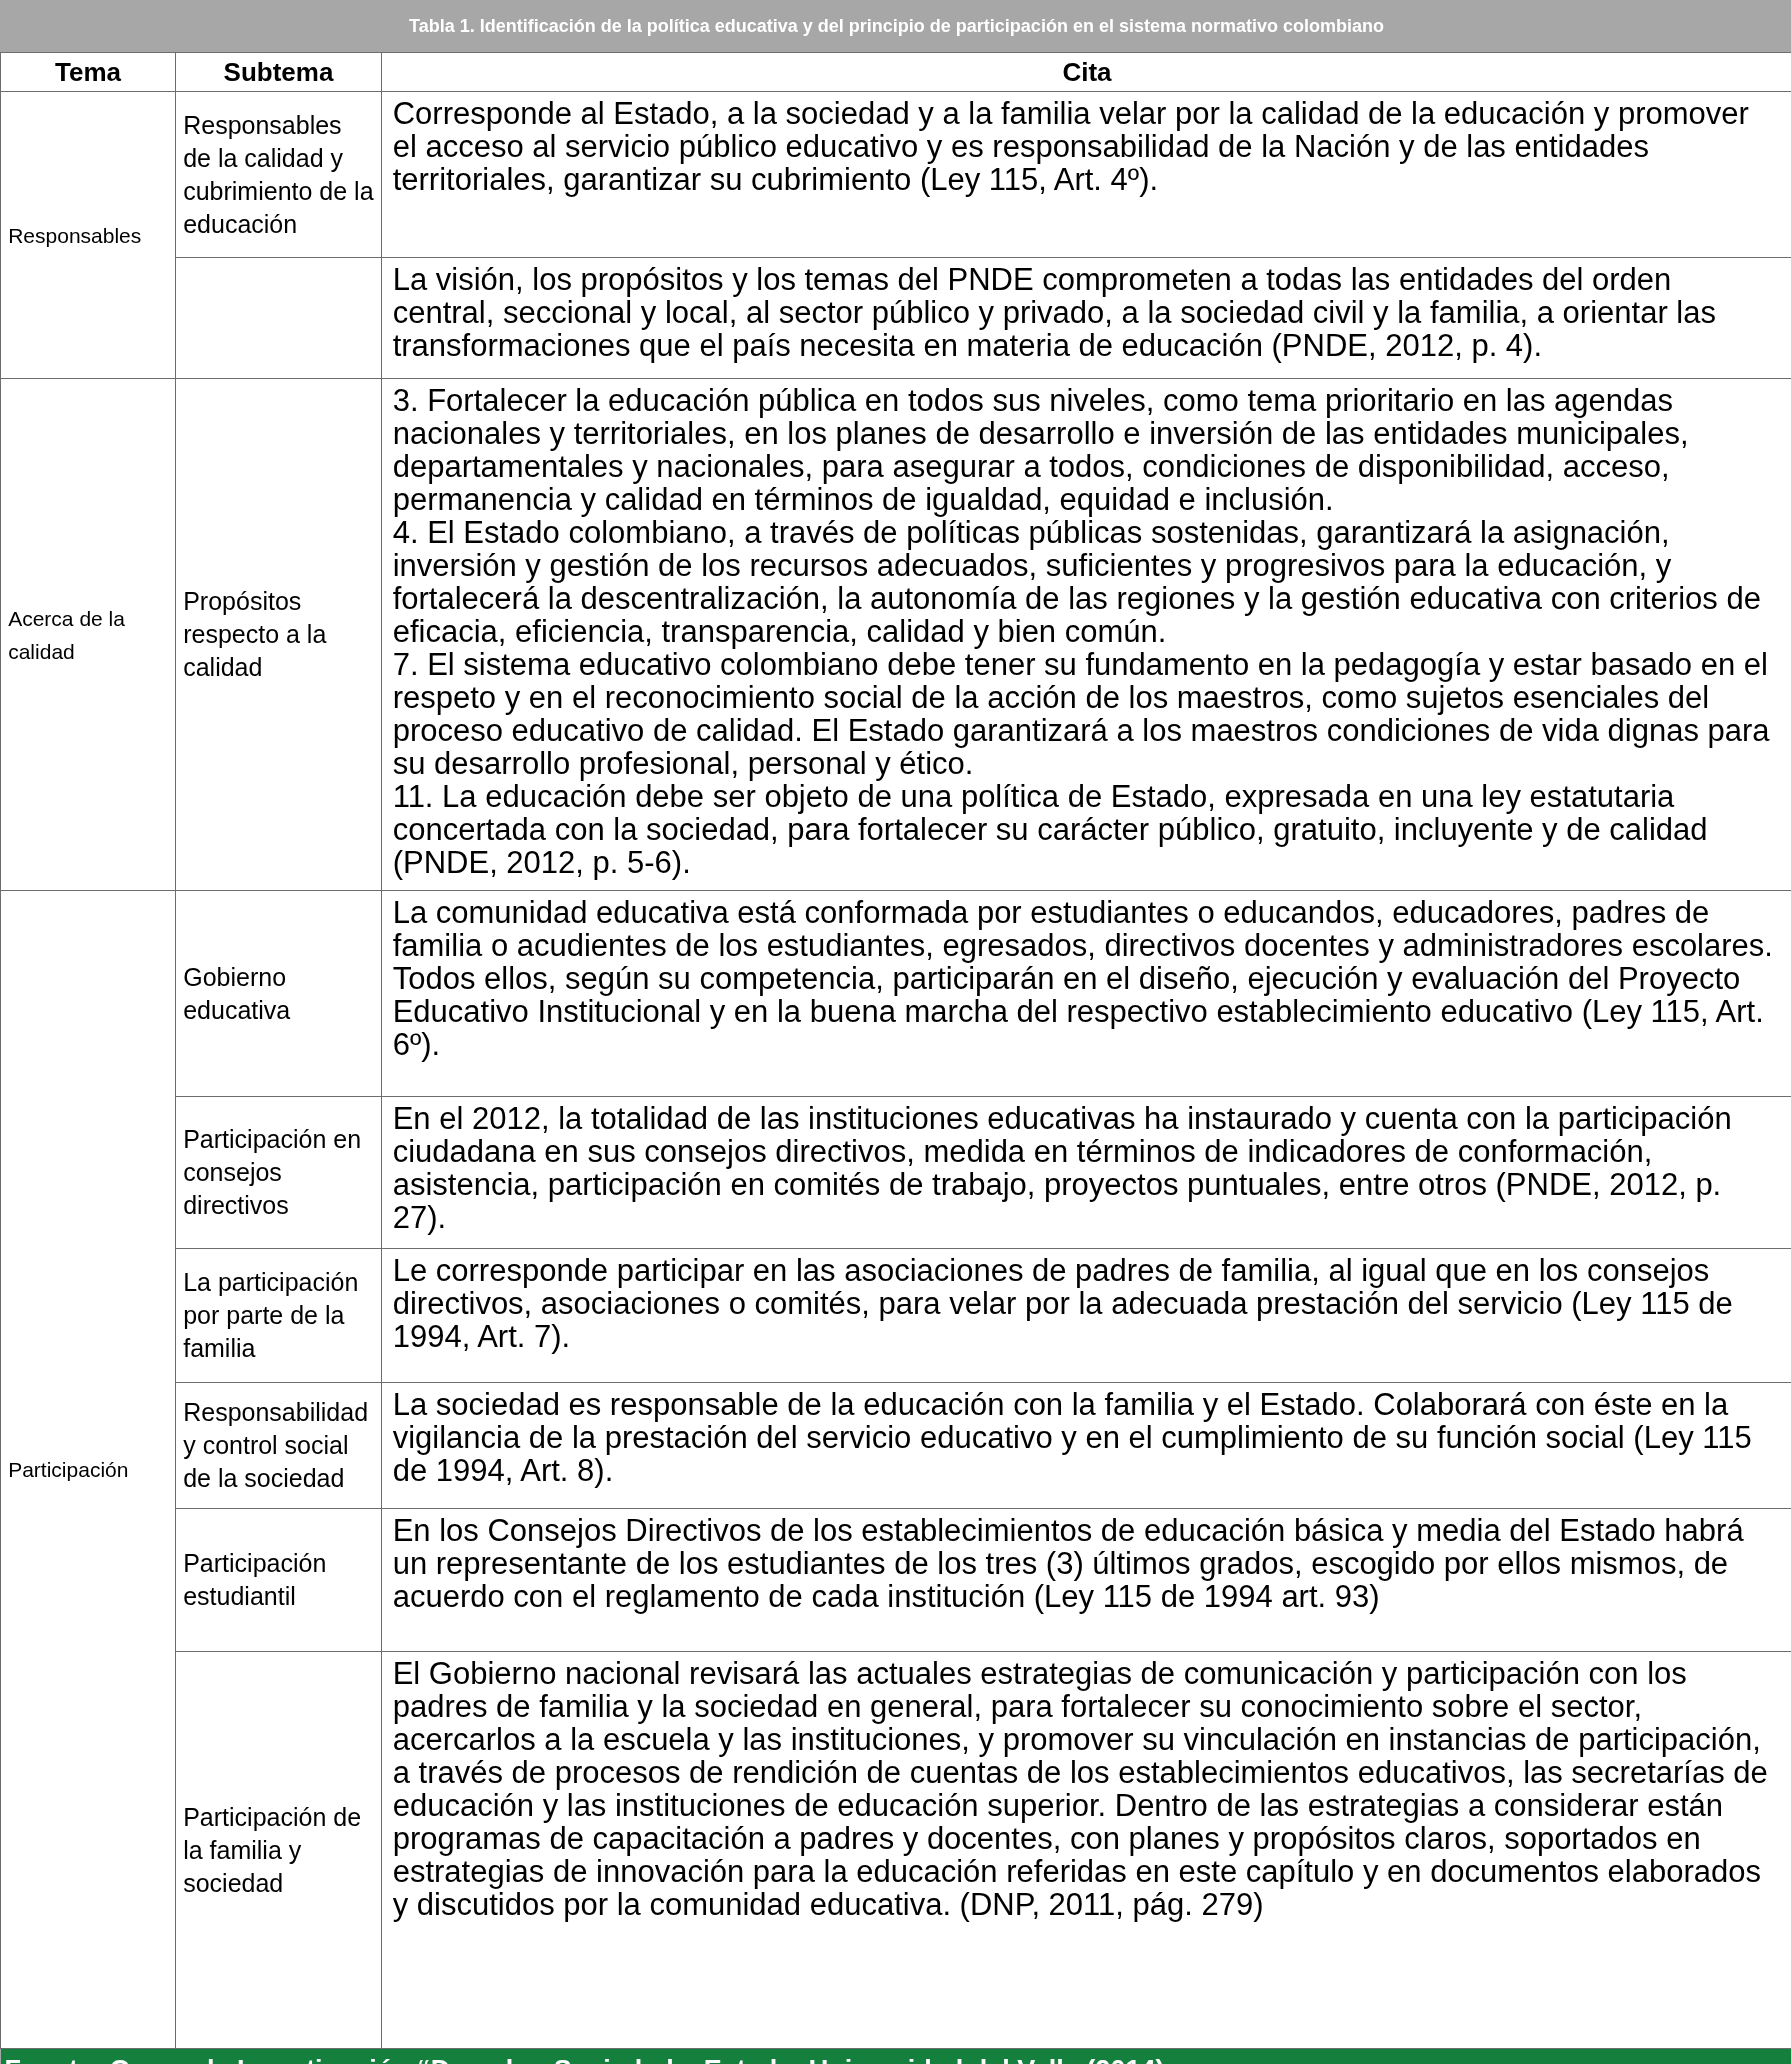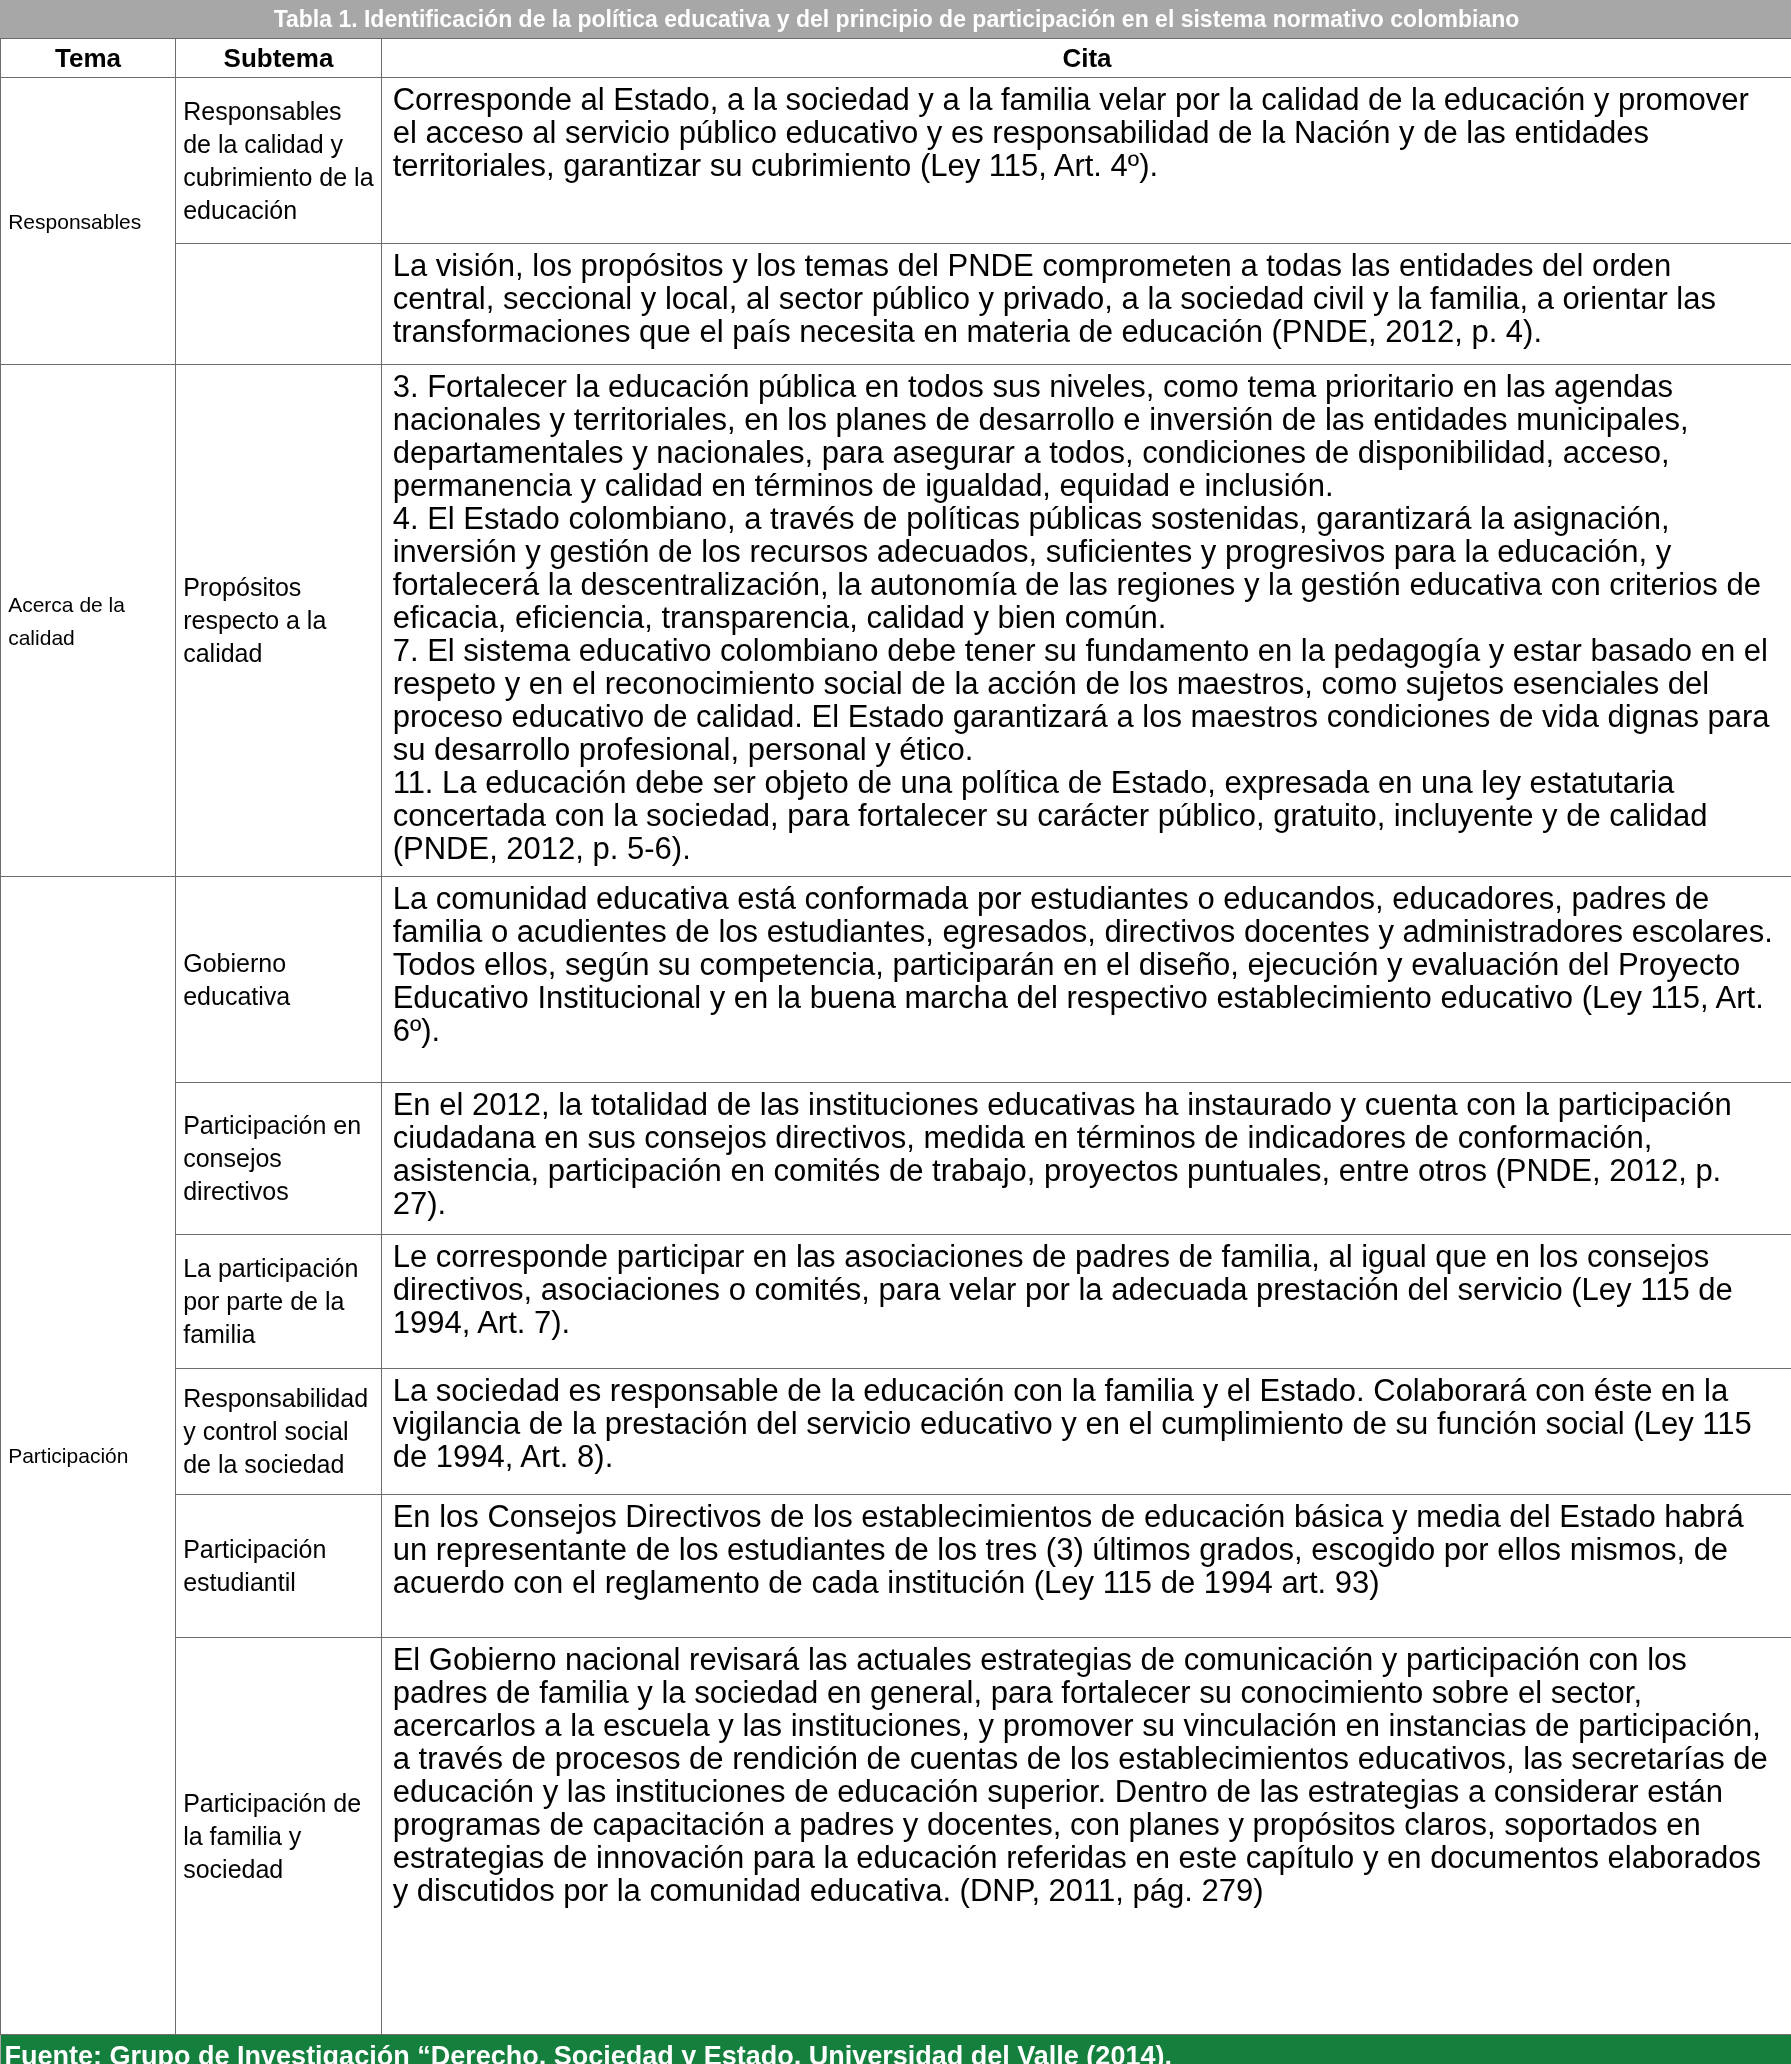--- a/index.html
+++ b/index.html
@@ -14,24 +14,24 @@
     width: 1791px;
     border-collapse: collapse;
     table-layout: fixed;
   }
   .doc th, .doc td {
     border: 0.9px solid #6d6d6d;
   }
   .title-band th {
     background: #a7a7a7;
     color: #ffffff;
-    font-size: 23px;
+    font-size: 18px;
     font-weight: bold;
     text-align: center;
-    height: 38px;
+    height: 52px;
     padding: 1.8px 7.2px;
     border: 0.9px solid #a7a7a7;
     border-bottom: 0.9px solid #6d6d6d;
     vertical-align: middle;
   }
   .head th {
     font-size: 26px;
     font-weight: bold;
     text-align: center;
     height: 39px;

